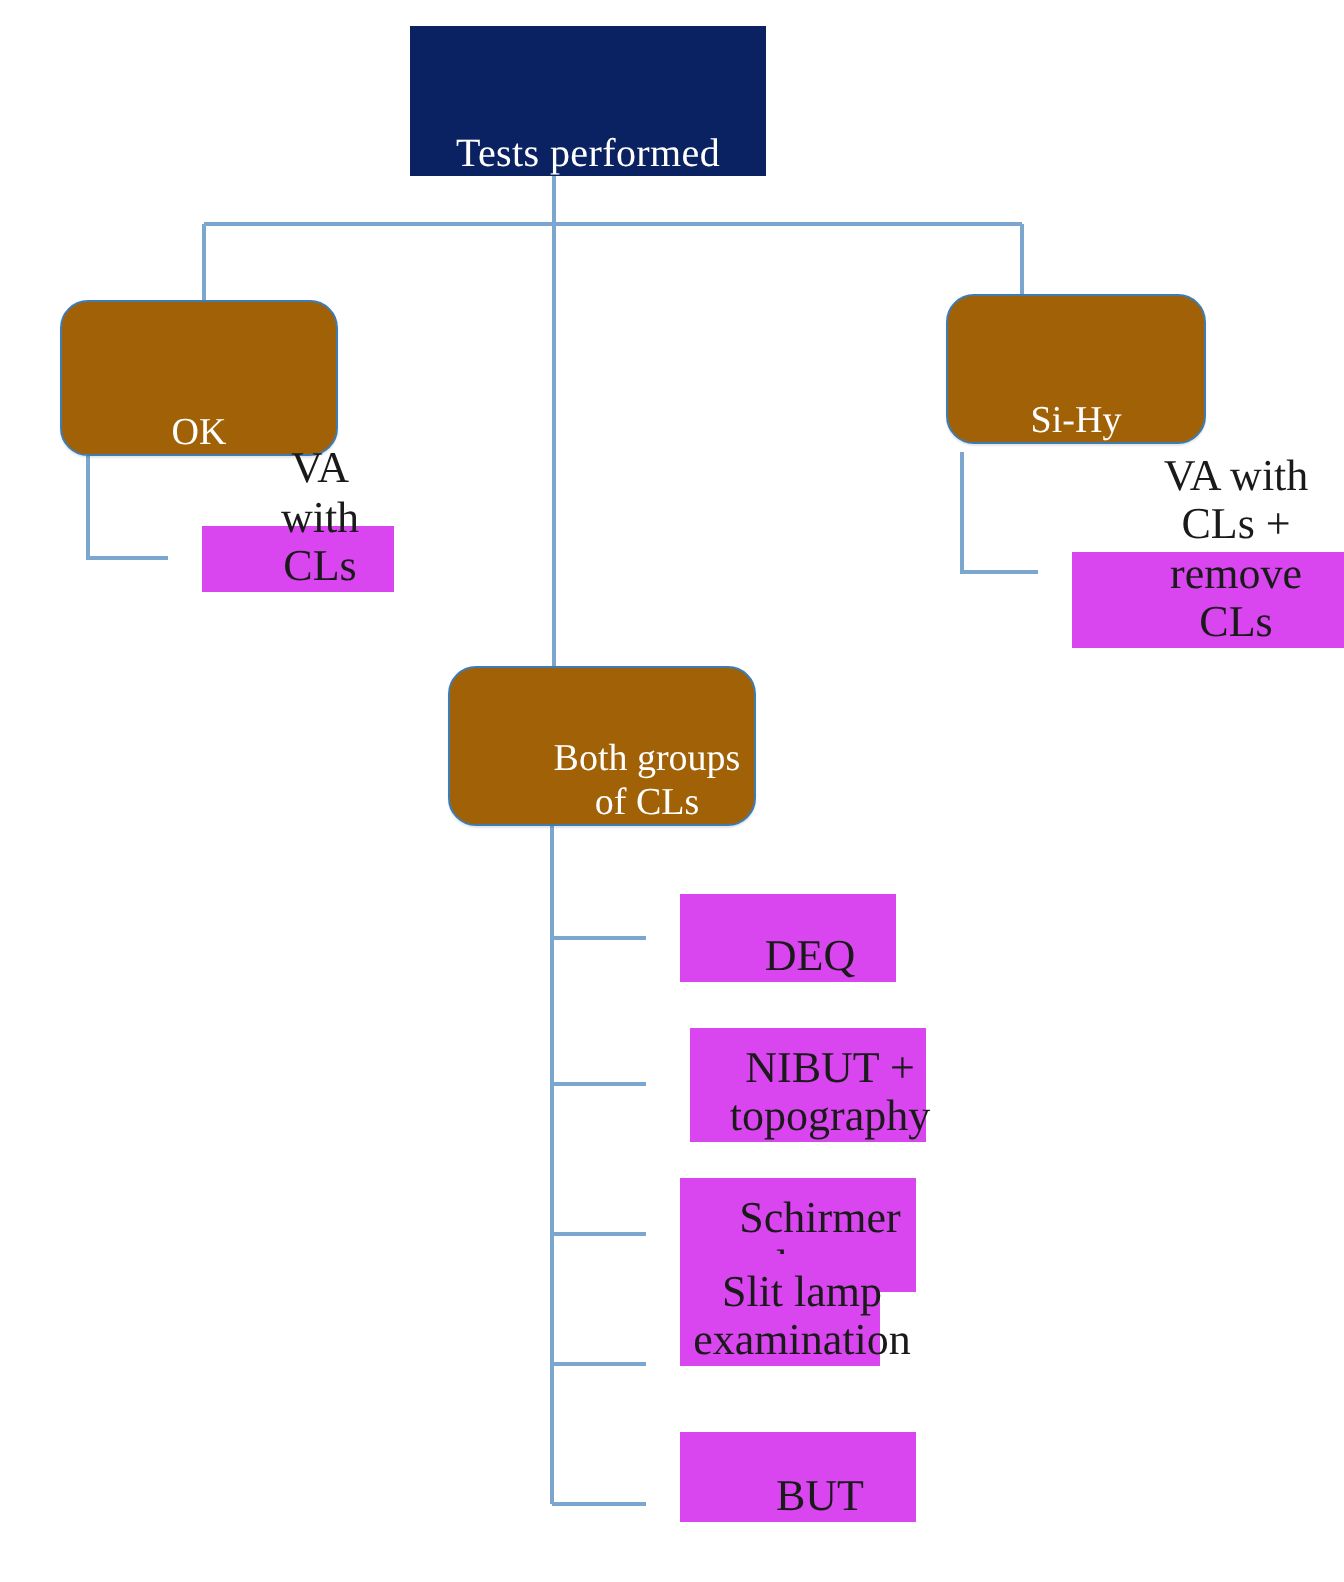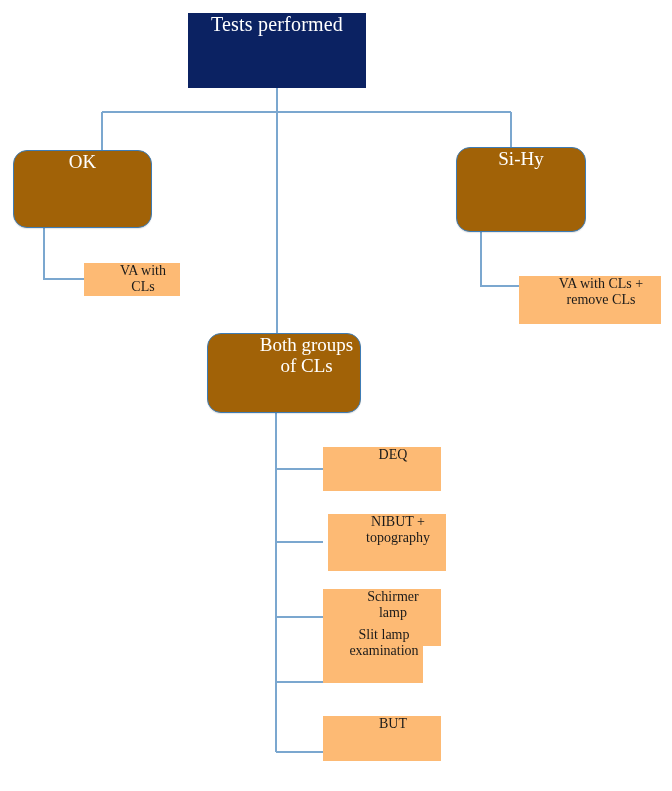--- a/index.html
+++ b/index.html
@@ -23,24 +23,25 @@
     top: 0;
     width: 672px;
     height: 791px;
     pointer-events: none;
   }
 
   .node {
     position: absolute;
     box-sizing: border-box;
     display: flex;
-    align-items: flex-start;
+    align-items: flex-end;
     justify-content: center;
     text-align: center;
     line-height: 1.12;
+    margin-left: 17px;
   }
 
   
   .node-root {
     background: #0B2262;
     color: #ffffff;
     font-size: 20px;
     letter-spacing: 0.2px;
   }
 
@@ -49,23 +50,23 @@
     background: #a16207;
     border: 1px solid #3E7CB5;
     border-radius: 14px;
     color: #ffffff;
     font-size: 19px;
     box-shadow: 0 1px 1px rgba(0,0,0,0.10);
   }
 
   
   .node-test {
-    background: #fdba74;
+    background: #d946ef;
     color: #1A1A1A;
-    font-size: 14px;
+    font-size: 22px;
     padding-left: 22px;
   }
 
   .node-label {
     display: block;
     white-space: pre-line;
     padding: 0 6px;
   }
 </style>
 </head>
@@ -105,35 +106,35 @@
   </div>
 
   <div class="node node-group" style="left:13px; top:150px; width:139px; height:78px;">
     <span class="node-label">OK</span>
   </div>
 
   <div class="node node-test" style="left:84px; top:263px; width:96px; height:33px;">
     <span class="node-label">VA with CLs</span>
   </div>
 
-  <div class="node node-group" style="left:456px; top:147px; width:130px; height:85px;">
+  <div class="node node-group" style="left:456px; top:147px; width:130px; height:75px;">
     <span class="node-label">Si-Hy</span>
   </div>
 
   <div class="node node-test" style="left:519px; top:276px; width:142px; height:48px;">
     <span class="node-label">VA with CLs +
 remove CLs</span>
   </div>
 
   <div class="node node-group" style="left:207px; top:333px; width:154px; height:80px;padding-left:45px;">
     <span class="node-label">Both groups
 of CLs</span>
   </div>
 
-  <div class="node node-test" style="left:323px; top:447px; width:118px; height:44px;">
+  <div class="node node-test" style="left:323px; top:447px; width:108px; height:44px;">
     <span class="node-label">DEQ</span>
   </div>
 
   <div class="node node-test" style="left:328px; top:514px; width:118px; height:57px;">
     <span class="node-label">NIBUT +
 topography</span>
   </div>
 
   <div class="node node-test" style="left:323px; top:589px; width:118px; height:57px;">
     <span class="node-label">Schirmer

